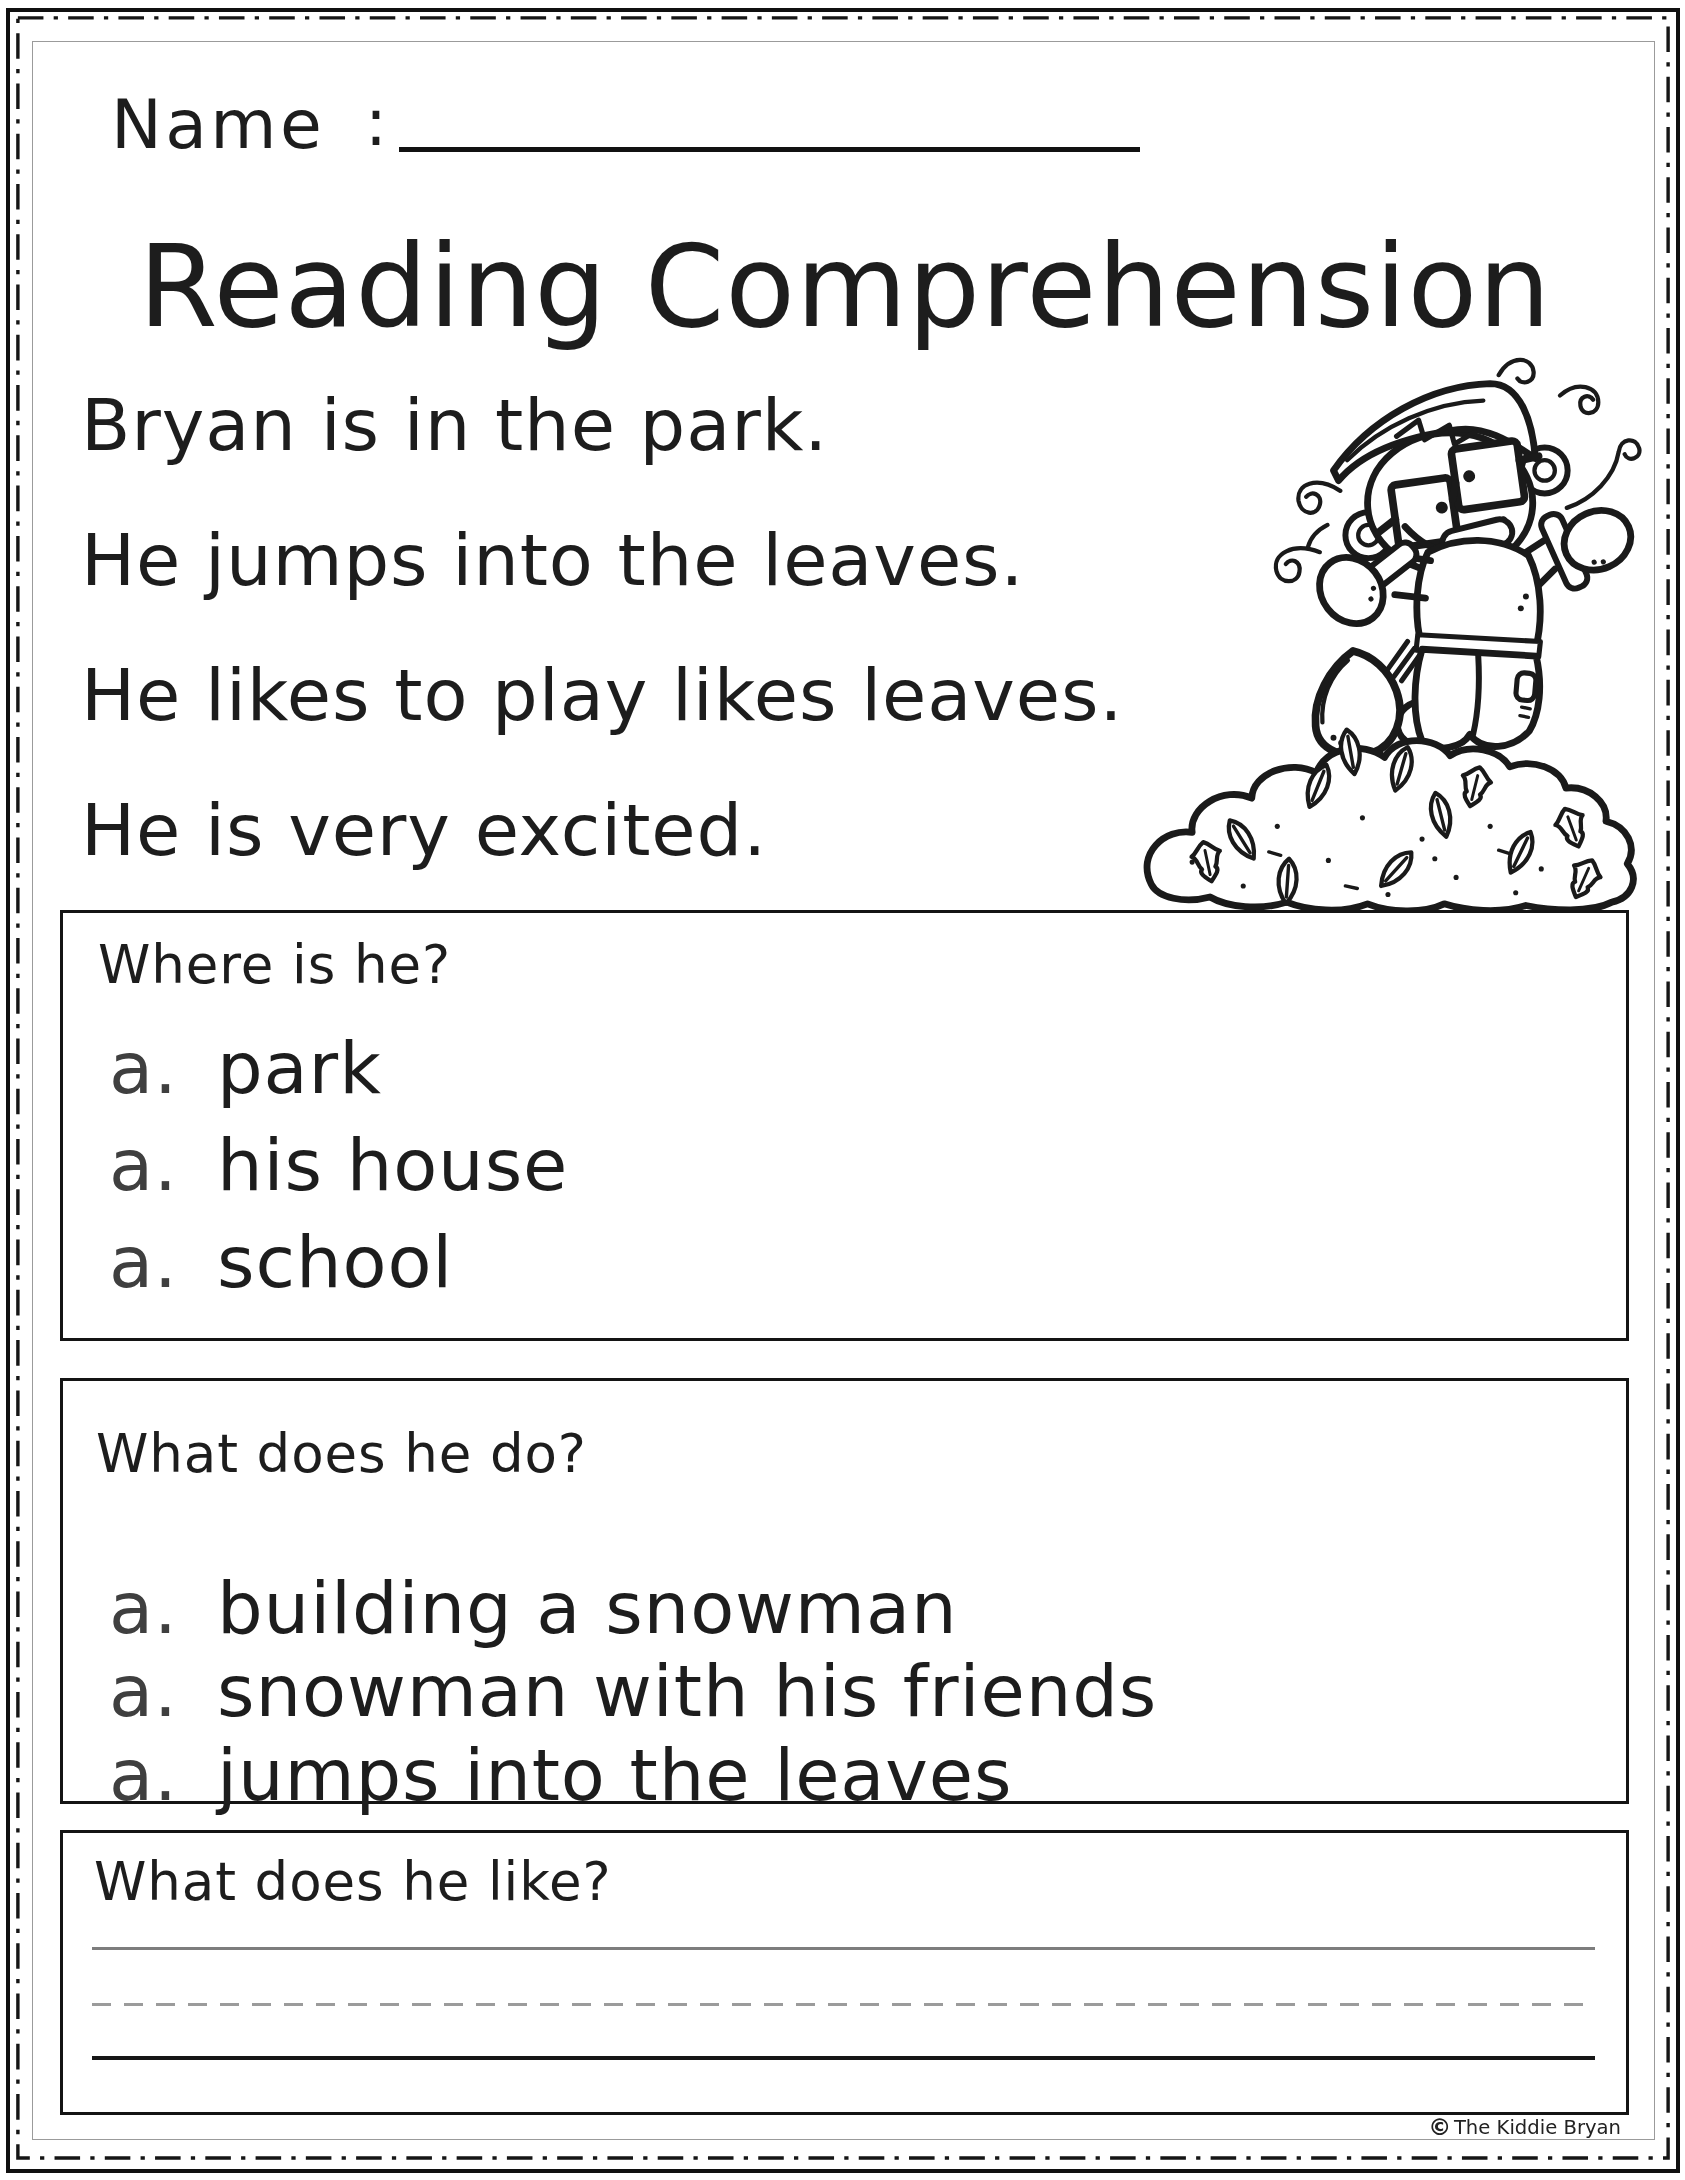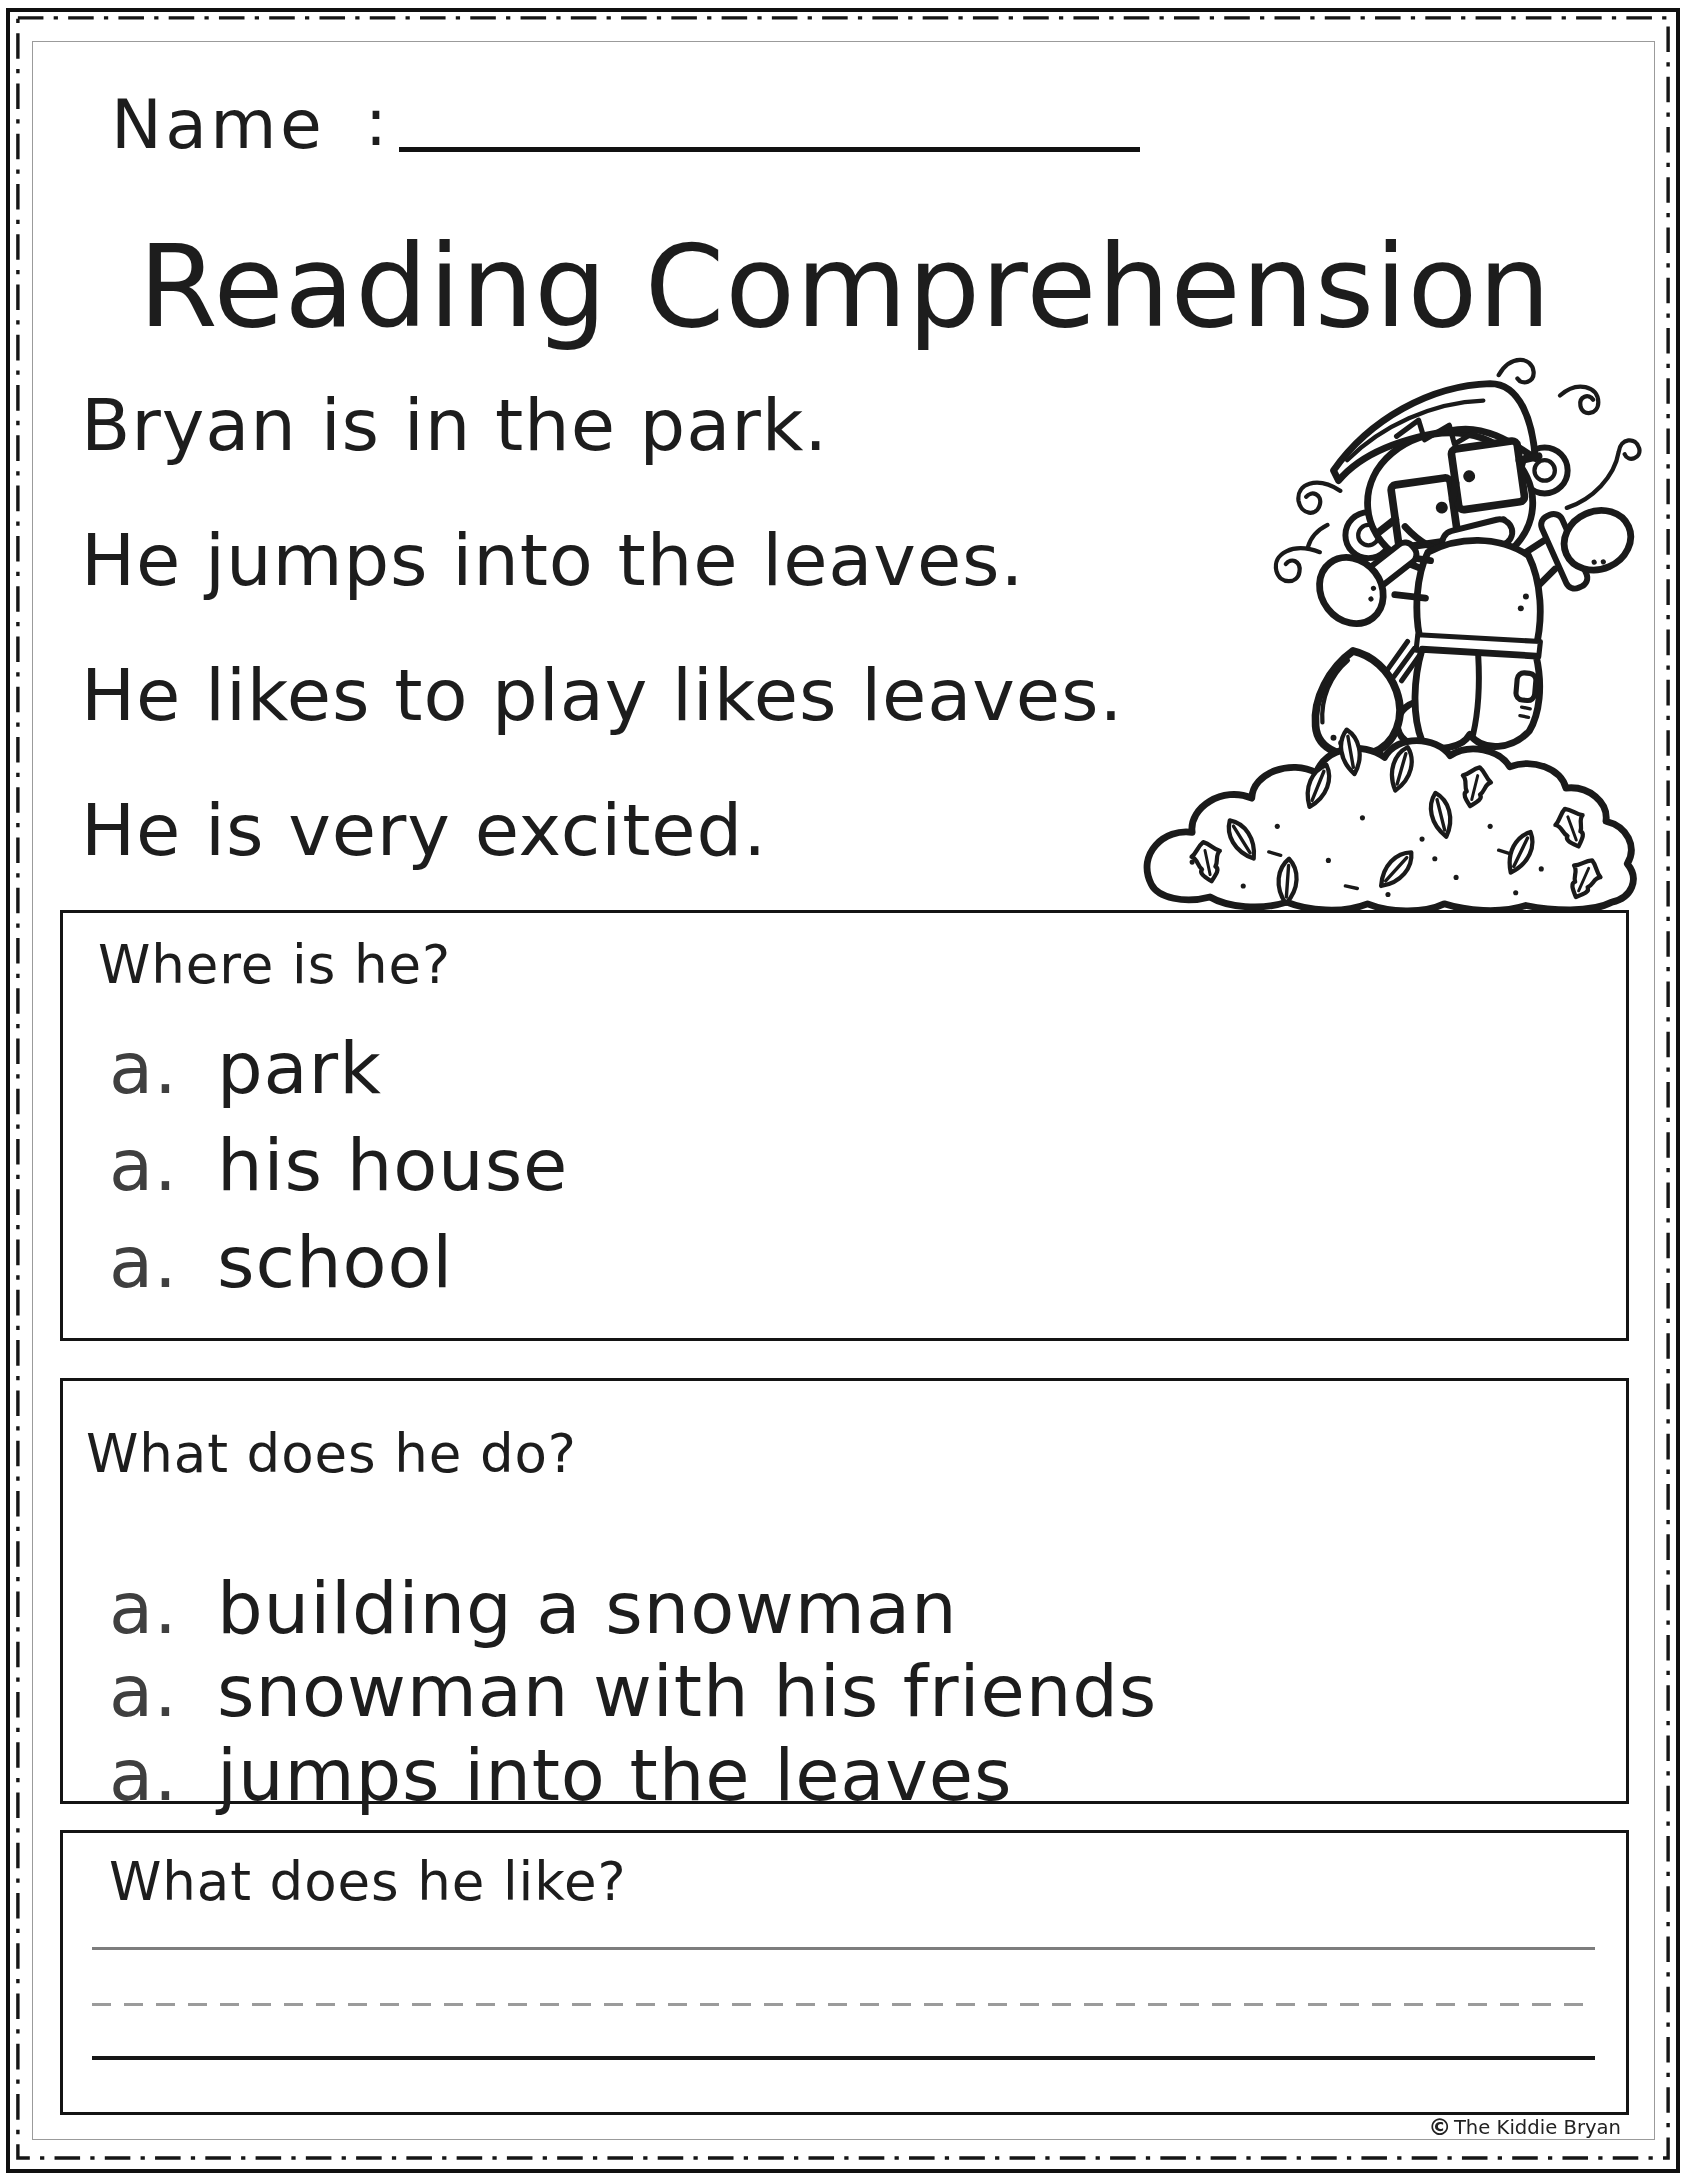--- a/index.html
+++ b/index.html
@@ -20,22 +20,22 @@
 
   .passage{position:absolute;left:81px;top:358px;font-size:72px;line-height:135px;letter-spacing:0.9px;white-space:nowrap;}
 
   .qbox{position:absolute;left:60px;width:1569px;border:3.4px solid #141414;background:#fff;box-sizing:border-box;}
   .qbox1{top:910px;height:431px;}
   .qbox2{top:1378px;height:426px;}
   .qbox3{top:1830px;height:285px;}
 
   .prompt{position:absolute;font-size:53px;letter-spacing:0.9px;white-space:nowrap;}
   .prompt-1{left:98px;top:934px;}
-  .prompt-2{left:86px;top:1423px;}
-  .prompt-3{left:94px;top:1851px;margin-left:15px;}
+  .prompt-2{left:96px;top:1423px;}
+  .prompt-3{left:94px;top:1851px;}
 
   .opt{position:absolute;left:109px;display:flex;align-items:baseline;font-size:72px;letter-spacing:0.9px;white-space:nowrap;}
   .opt .letter{width:108px;color:#3f3f3f;}
   .q1o1{top:1026px;} .q1o2{top:1123px;} .q1o3{top:1220px;}
   .q2o1{top:1566px;} .q2o2{top:1649px;} .q2o3{top:1733px;}
 
   .wline{position:absolute;left:92px;width:1503px;}
   .wline-1{top:1947px;height:3.4px;background:#7d7d7d;}
   .wline-2{top:2003px;height:2.6px;background:repeating-linear-gradient(90deg,#9b9b9b 0 19px,transparent 19px 32px);}
   .wline-3{top:2056px;height:4.3px;background:#161616;}

